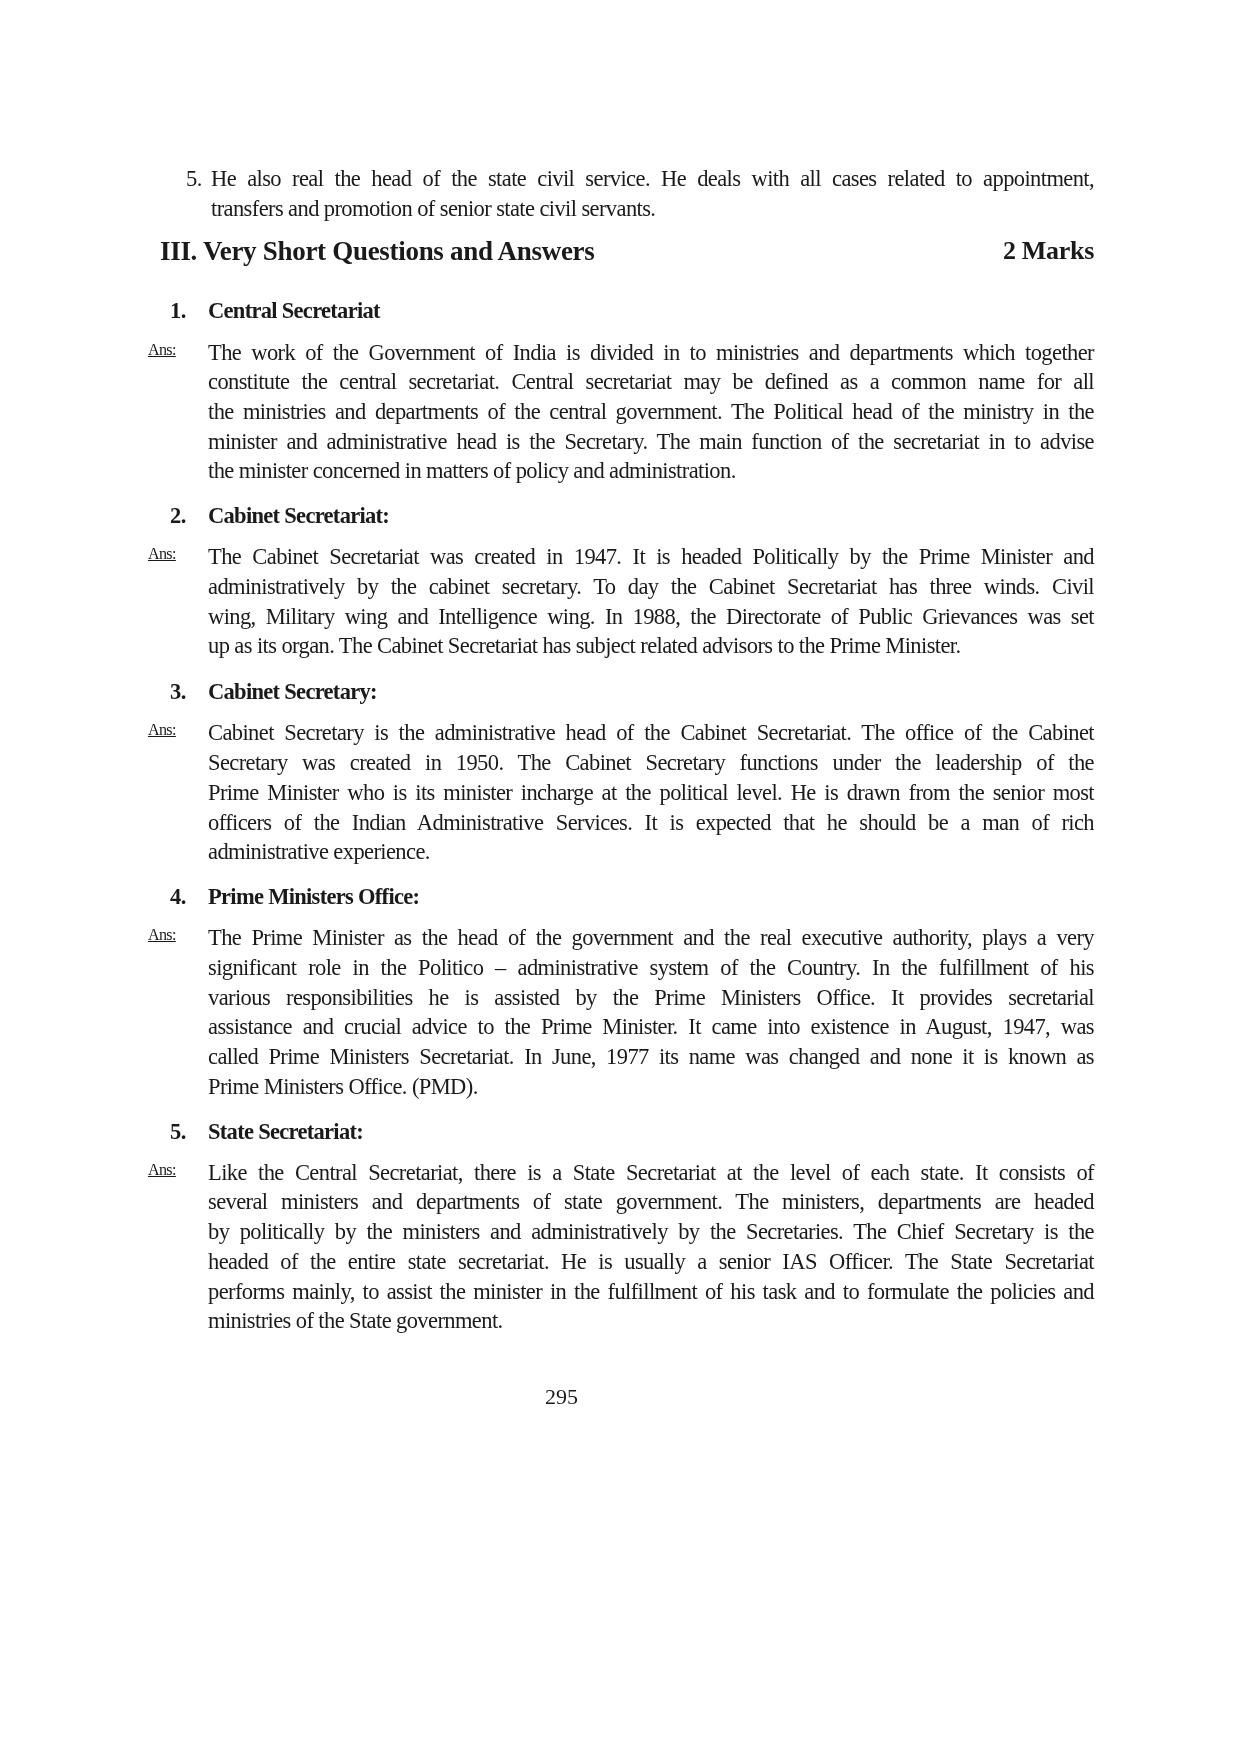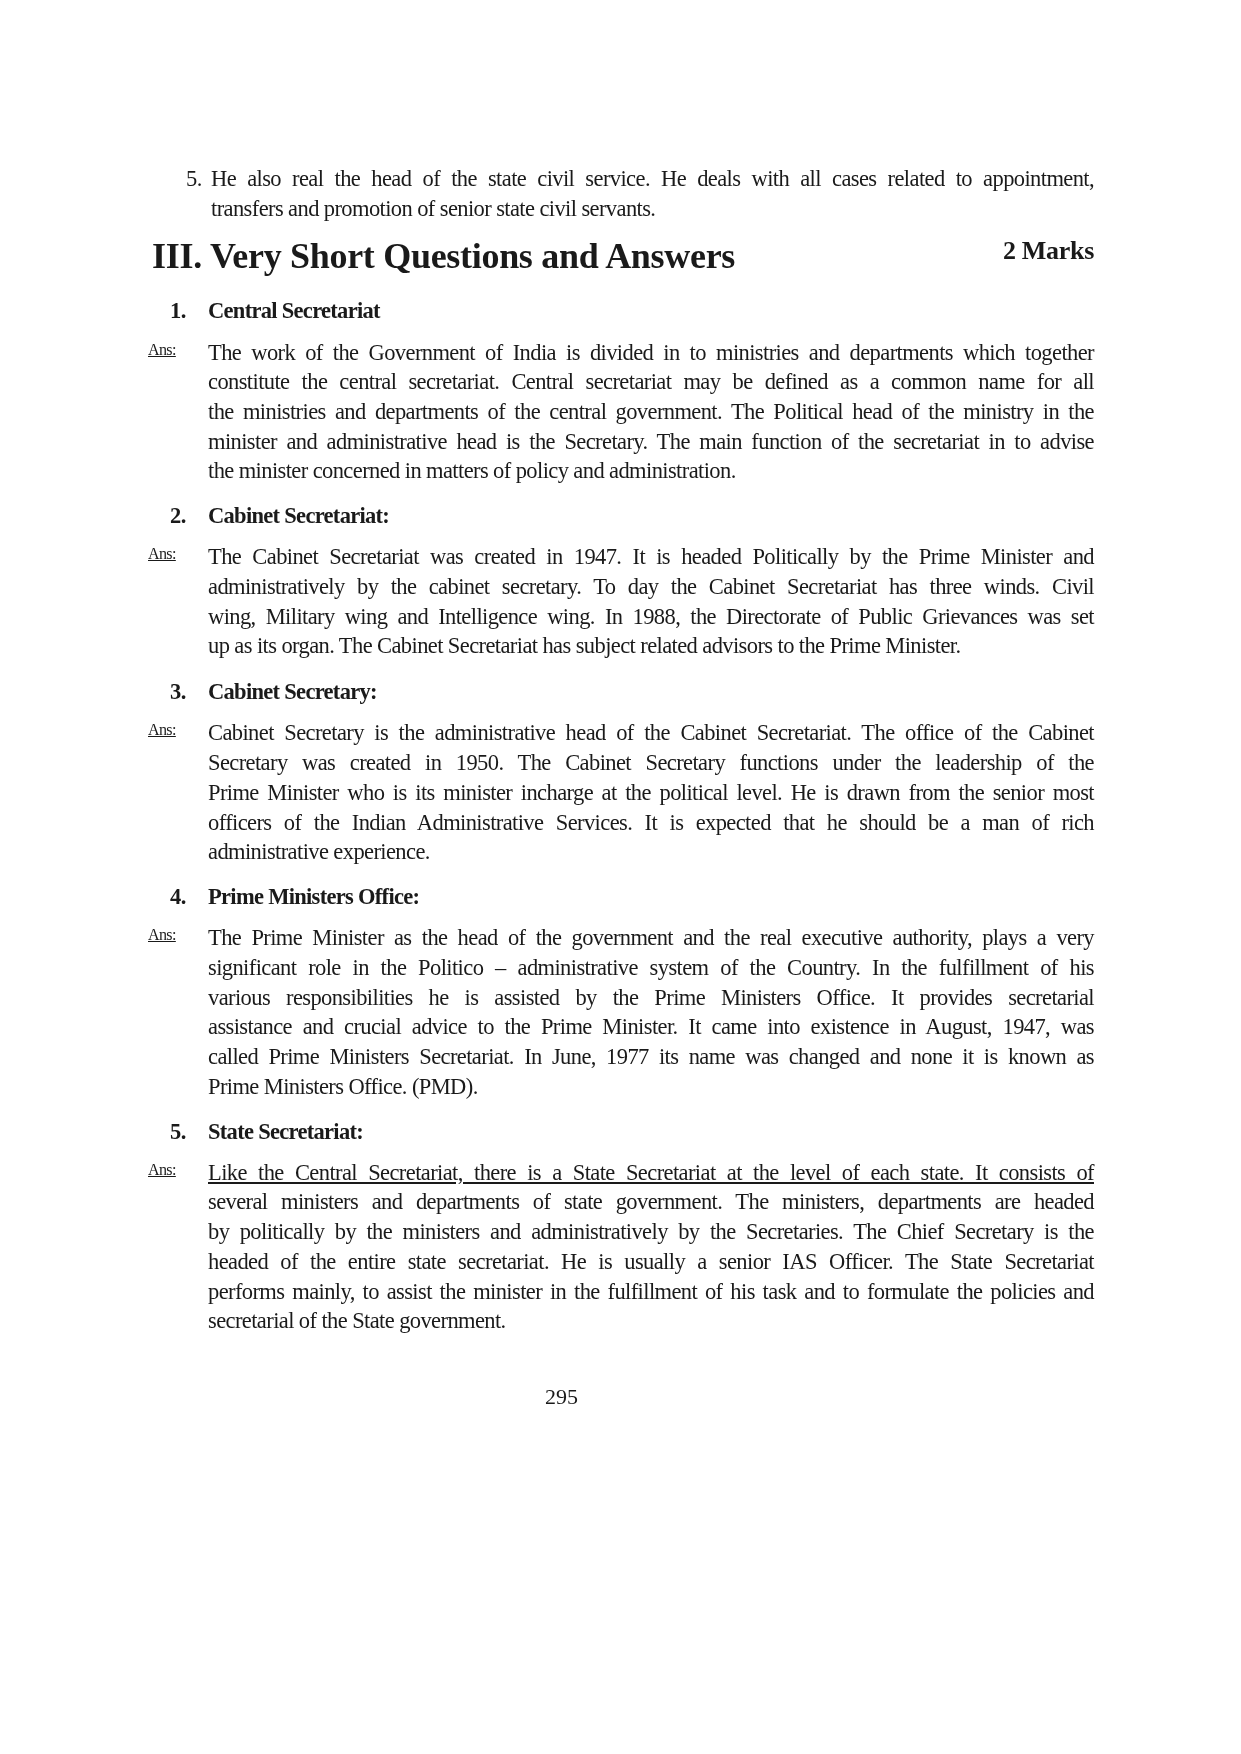--- a/index.html
+++ b/index.html
@@ -5,21 +5,21 @@
   html, body { margin:0; padding:0; background:#ffffff; }
   body { width:1241px; height:1754px; position:relative; overflow:hidden;
          font-family:"Liberation Serif", "DejaVu Serif", serif; color:#1a1a1a; }
   .page { position:absolute; left:0; top:0; width:1241px; height:1754px; }
   .line { position:absolute; white-space:nowrap; font-size:22.5px; letter-spacing:-0.6px; line-height:1; }
   .body-line { left:208px; width:886px; text-align:justify; text-align-last:justify; }
   .body-line.last { text-align-last:left; }
   .ans-label { position:absolute; left:148px; font-size:16px; letter-spacing:-0.6px; line-height:1;text-decoration:underline; }
   .qnum { position:absolute; left:170px; font-size:22.5px; font-weight:bold; letter-spacing:-0.5px; line-height:1; }
   .qtitle { position:absolute; left:208px; font-size:22.5px; font-weight:bold; letter-spacing:-0.7px; line-height:1; }
-  .section-title { position:absolute; left:152px; font-size:36px; font-weight:bold; letter-spacing:-0.3px; line-height:1; }
+  .section-title { position:absolute; left:160px; font-size:27px; font-weight:bold; letter-spacing:-0.3px; line-height:1; }
   .section-marks { position:absolute; right:147px; font-size:26px; font-weight:bold; letter-spacing:-0.3px; line-height:1; }
   .page-number { position:absolute; left:0; width:1123px; text-align:center; font-size:22px; line-height:1; }
 </style>
 </head>
 <body>
 
 <div class="page">
 
   <div>
     <span class="line" style="left:186px; top:168px;">5.</span>
@@ -73,22 +73,22 @@
     <div class="line body-line" style="top:987px;">various responsibilities he is assisted by the Prime Ministers Office.  It provides secretarial</div>
     <div class="line body-line" style="top:1016px;">assistance and crucial advice to the Prime Minister.  It came into existence in August, 1947, was</div>
     <div class="line body-line" style="top:1046px;">called Prime Ministers Secretariat.  In June, 1977 its name was changed and none it is known as</div>
     <div class="line body-line last" style="top:1076px;">Prime Ministers Office. (PMD).</div>
   </div>
 
   <div>
     <span class="qnum" style="top:1121px;">5.</span>
     <span class="qtitle" style="top:1121px;">State Secretariat:</span>
     <span class="ans-label" style="top:1162px;">Ans:</span>
-    <div class="line body-line" style="top:1162px;text-decoration:underline;">Like the Central Secretariat, there is a State Secretariat at the level of each state. It consists of</div>
+    <div class="line body-line" style="top:1162px;">Like the Central Secretariat, there is a State Secretariat at the level of each state. It consists of</div>
     <div class="line body-line" style="top:1191px;">several ministers and departments of state government.  The ministers, departments are headed</div>
     <div class="line body-line" style="top:1221px;">by politically by the ministers and administratively by the Secretaries.  The Chief Secretary is the</div>
     <div class="line body-line" style="top:1251px;">headed of the entire state secretariat.  He is usually a senior IAS Officer.  The State Secretariat</div>
     <div class="line body-line" style="top:1281px;">performs mainly, to assist the minister in the fulfillment of his task and to formulate the policies and</div>
-    <div class="line body-line last" style="top:1310px;">secretarial of the State government.</div>
+    <div class="line body-line last" style="top:1310px;">ministries of the State government.</div>
   </div>
 
   <div class="page-number" style="top:1386px;">295</div>
 </div>
 
 </body></html>

